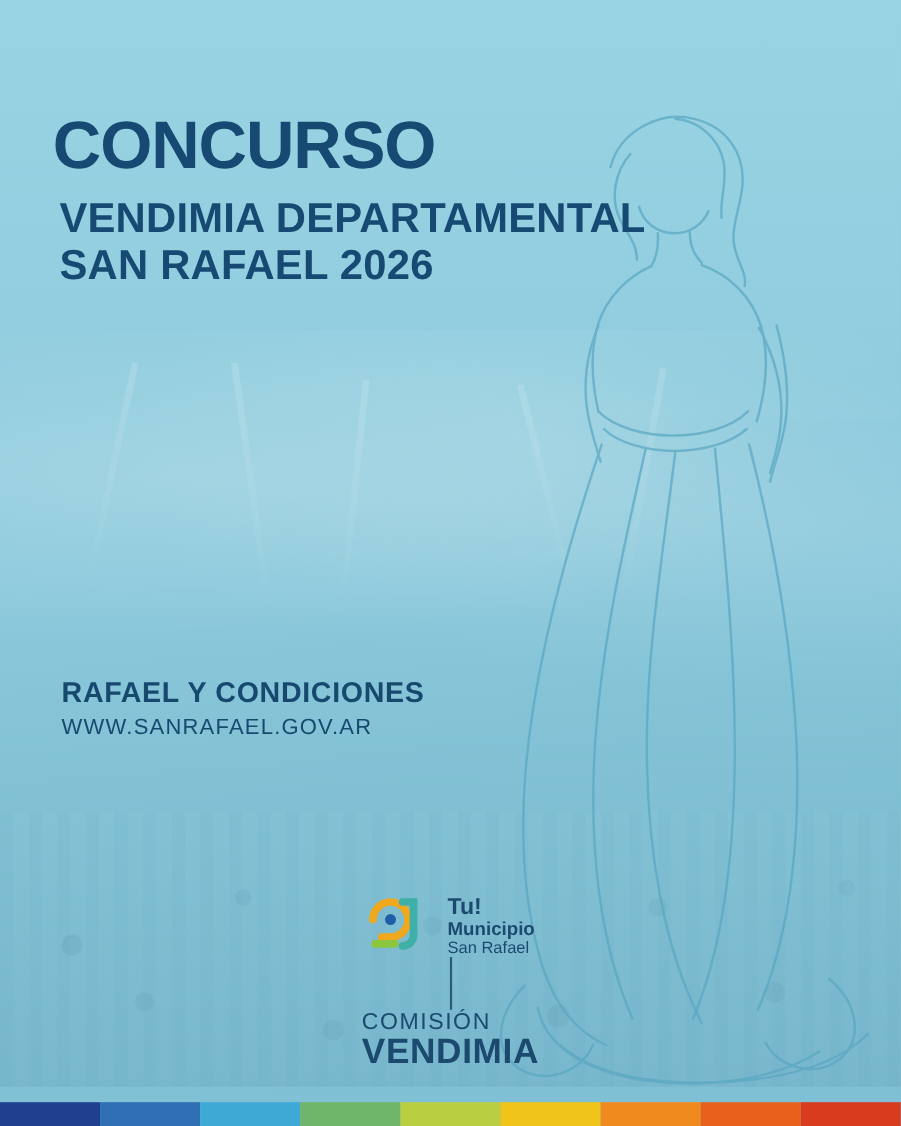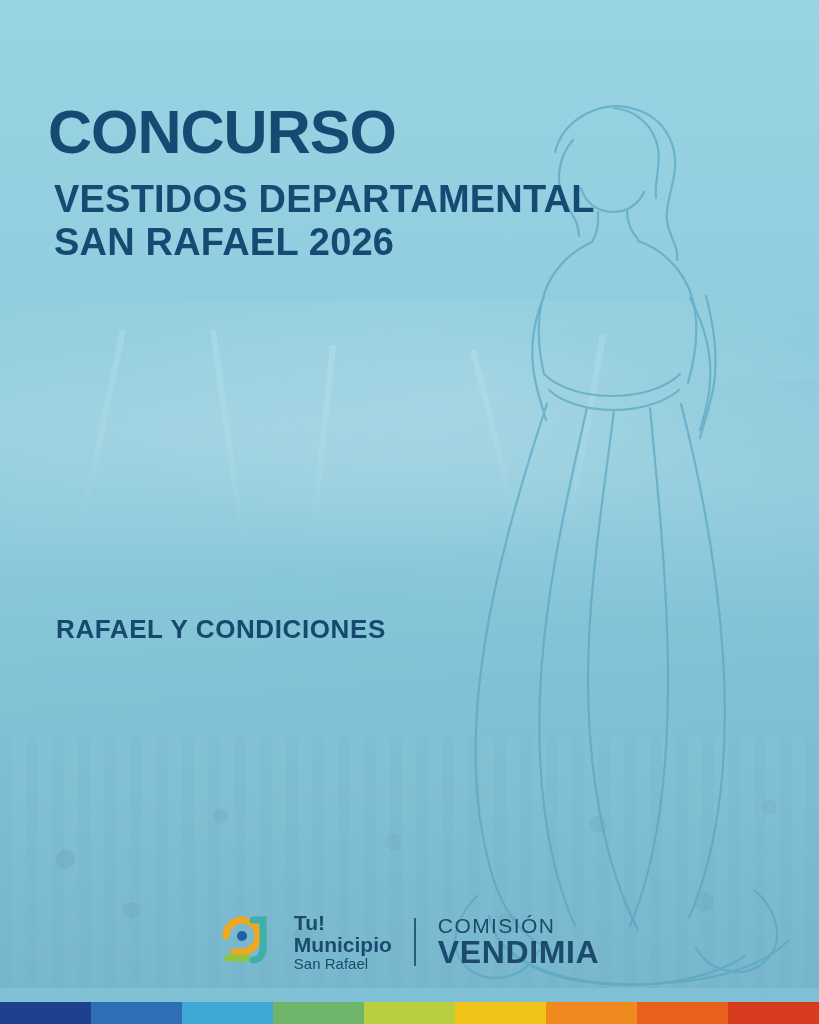--- a/index.html
+++ b/index.html
@@ -176,33 +176,34 @@
   }
 
   
   .footer {
     position: absolute;
     left: 0; right: 0;
     bottom: 52px;
     display: flex;
     justify-content: center;
     align-items: center;
+    flex-direction: column;
   }
   .logo-muni {
     display: flex;
     align-items: center;
     gap: 12px;
   }
   .logo-mark { width: 62px; height: 56px; }
   .logo-muni-text {
     color: #1b4a6e;
     line-height: 1.05;
   }
   .logo-muni-text .l1 { font-size: 21px; font-weight: bold; }
-  .logo-muni-text .l2 { font-size: 21px; font-weight: bold; }
+  .logo-muni-text .l2 { font-size: 17px; font-weight: bold; }
   .logo-muni-text .l3 { font-size: 15px; font-weight: normal; }
   .divider {
     width: 2px;
     height: 48px;
     background: #1b4a6e;
     margin: 0 22px;
     opacity: .85;
   }
   .logo-comision {
     color: #1b4a6e;
@@ -270,27 +271,28 @@
         <path d="M130 856c6 34 42 58 96 66 56 8 120 0 160-26"></path>
 
         <path d="M118 836c-26 26-30 60-4 76 24 14 56 2 66-22"></path>
         <path d="M395 830c26 22 32 56 8 74-22 16-54 6-66-16"></path>
       </g>
     </svg>
   </div>
 
   <div class="content">
     <div class="headline">CONCURSO</div>
-    <div class="subline">VESTIDOS DEPARTAMENTAL</div>
+    <div class="subline">VENDIMIA DEPARTAMENTAL</div>
     <div class="subline">SAN RAFAEL 2026</div>
   </div>
 
 
   <div class="bases">
     <div class="bases-title">RAFAEL Y CONDICIONES</div>
+    <div class="bases-url">WWW.SANRAFAEL.GOV.AR</div>
   </div>
 
   <div class="footer">
     <div class="logo-muni">
       <span class="logo-mark">
         <svg viewBox="0 0 62 56" xmlns="http://www.w3.org/2000/svg">
           <path d="M6 22a16 16 0 1 1 16 16H14" fill="none" stroke="#f0a81e" stroke-width="7" stroke-linecap="round"></path>
           <path d="M33 6h10v30a10 10 0 0 1-10 10" fill="none" stroke="#3fb0a8" stroke-width="7" stroke-linecap="round"></path>
           <circle cx="22" cy="22" r="5" fill="#1f5fa8"></circle>
           <path d="M8 44h18" stroke="#8cc63f" stroke-width="7" stroke-linecap="round"></path>

